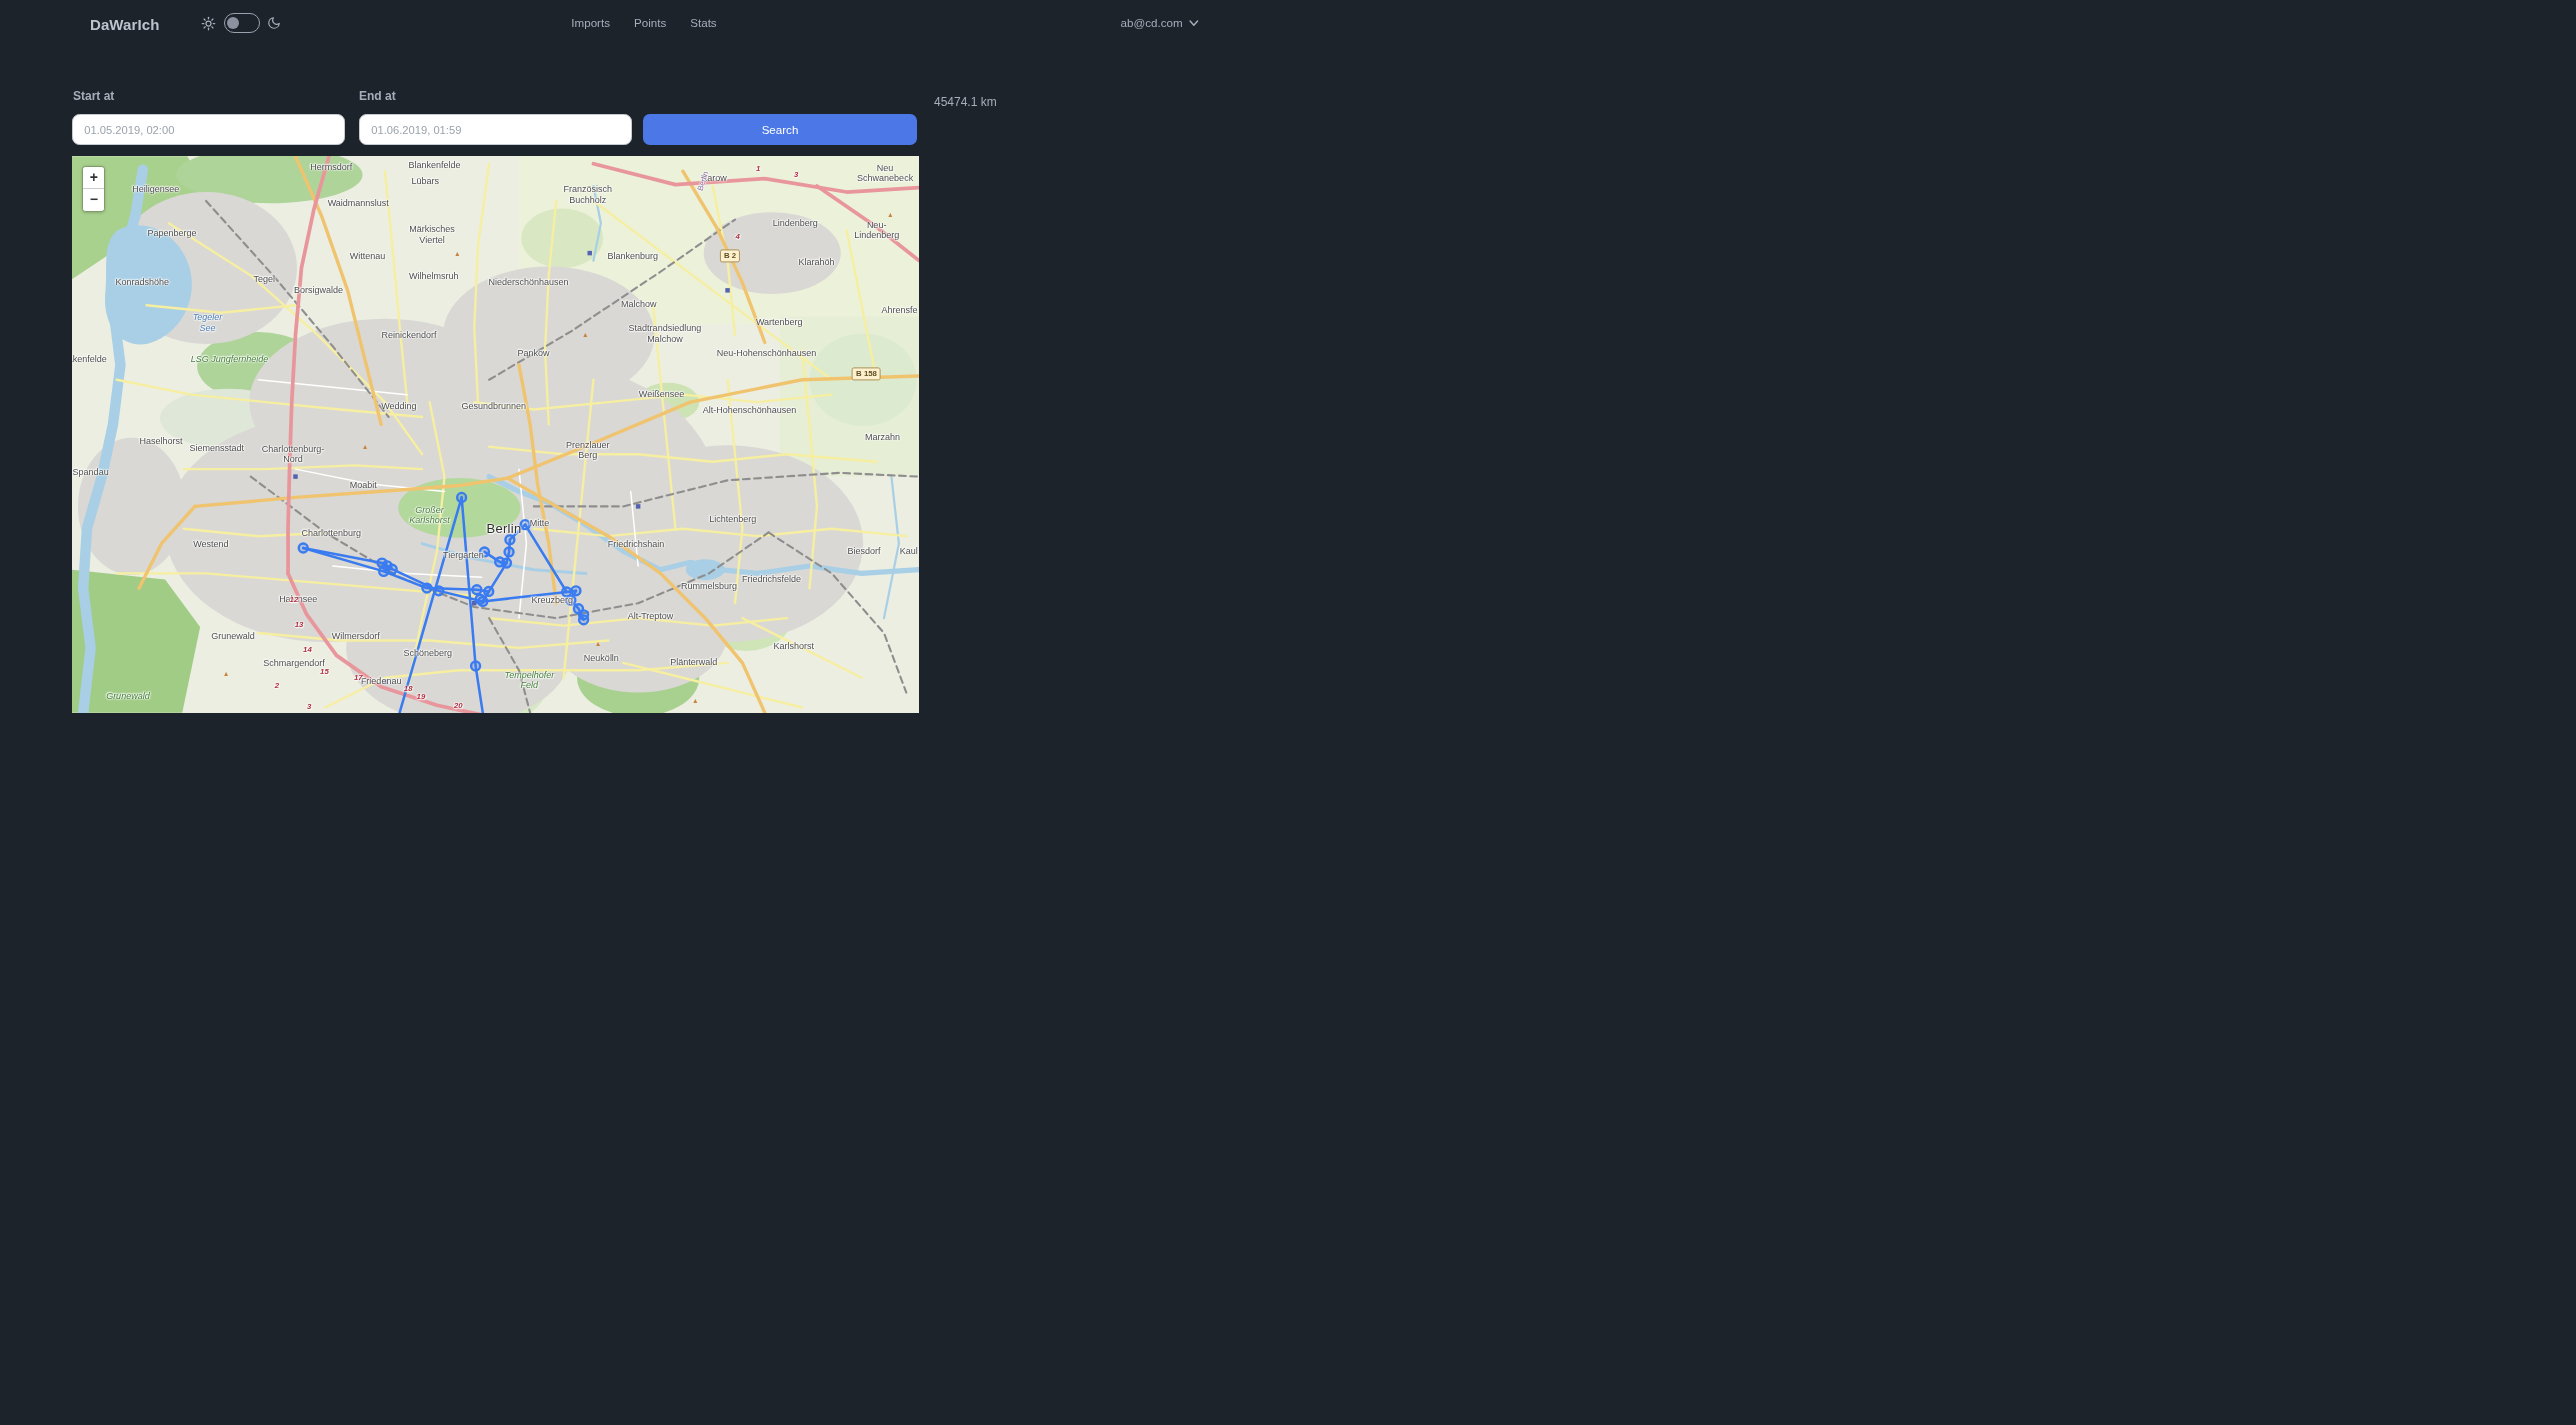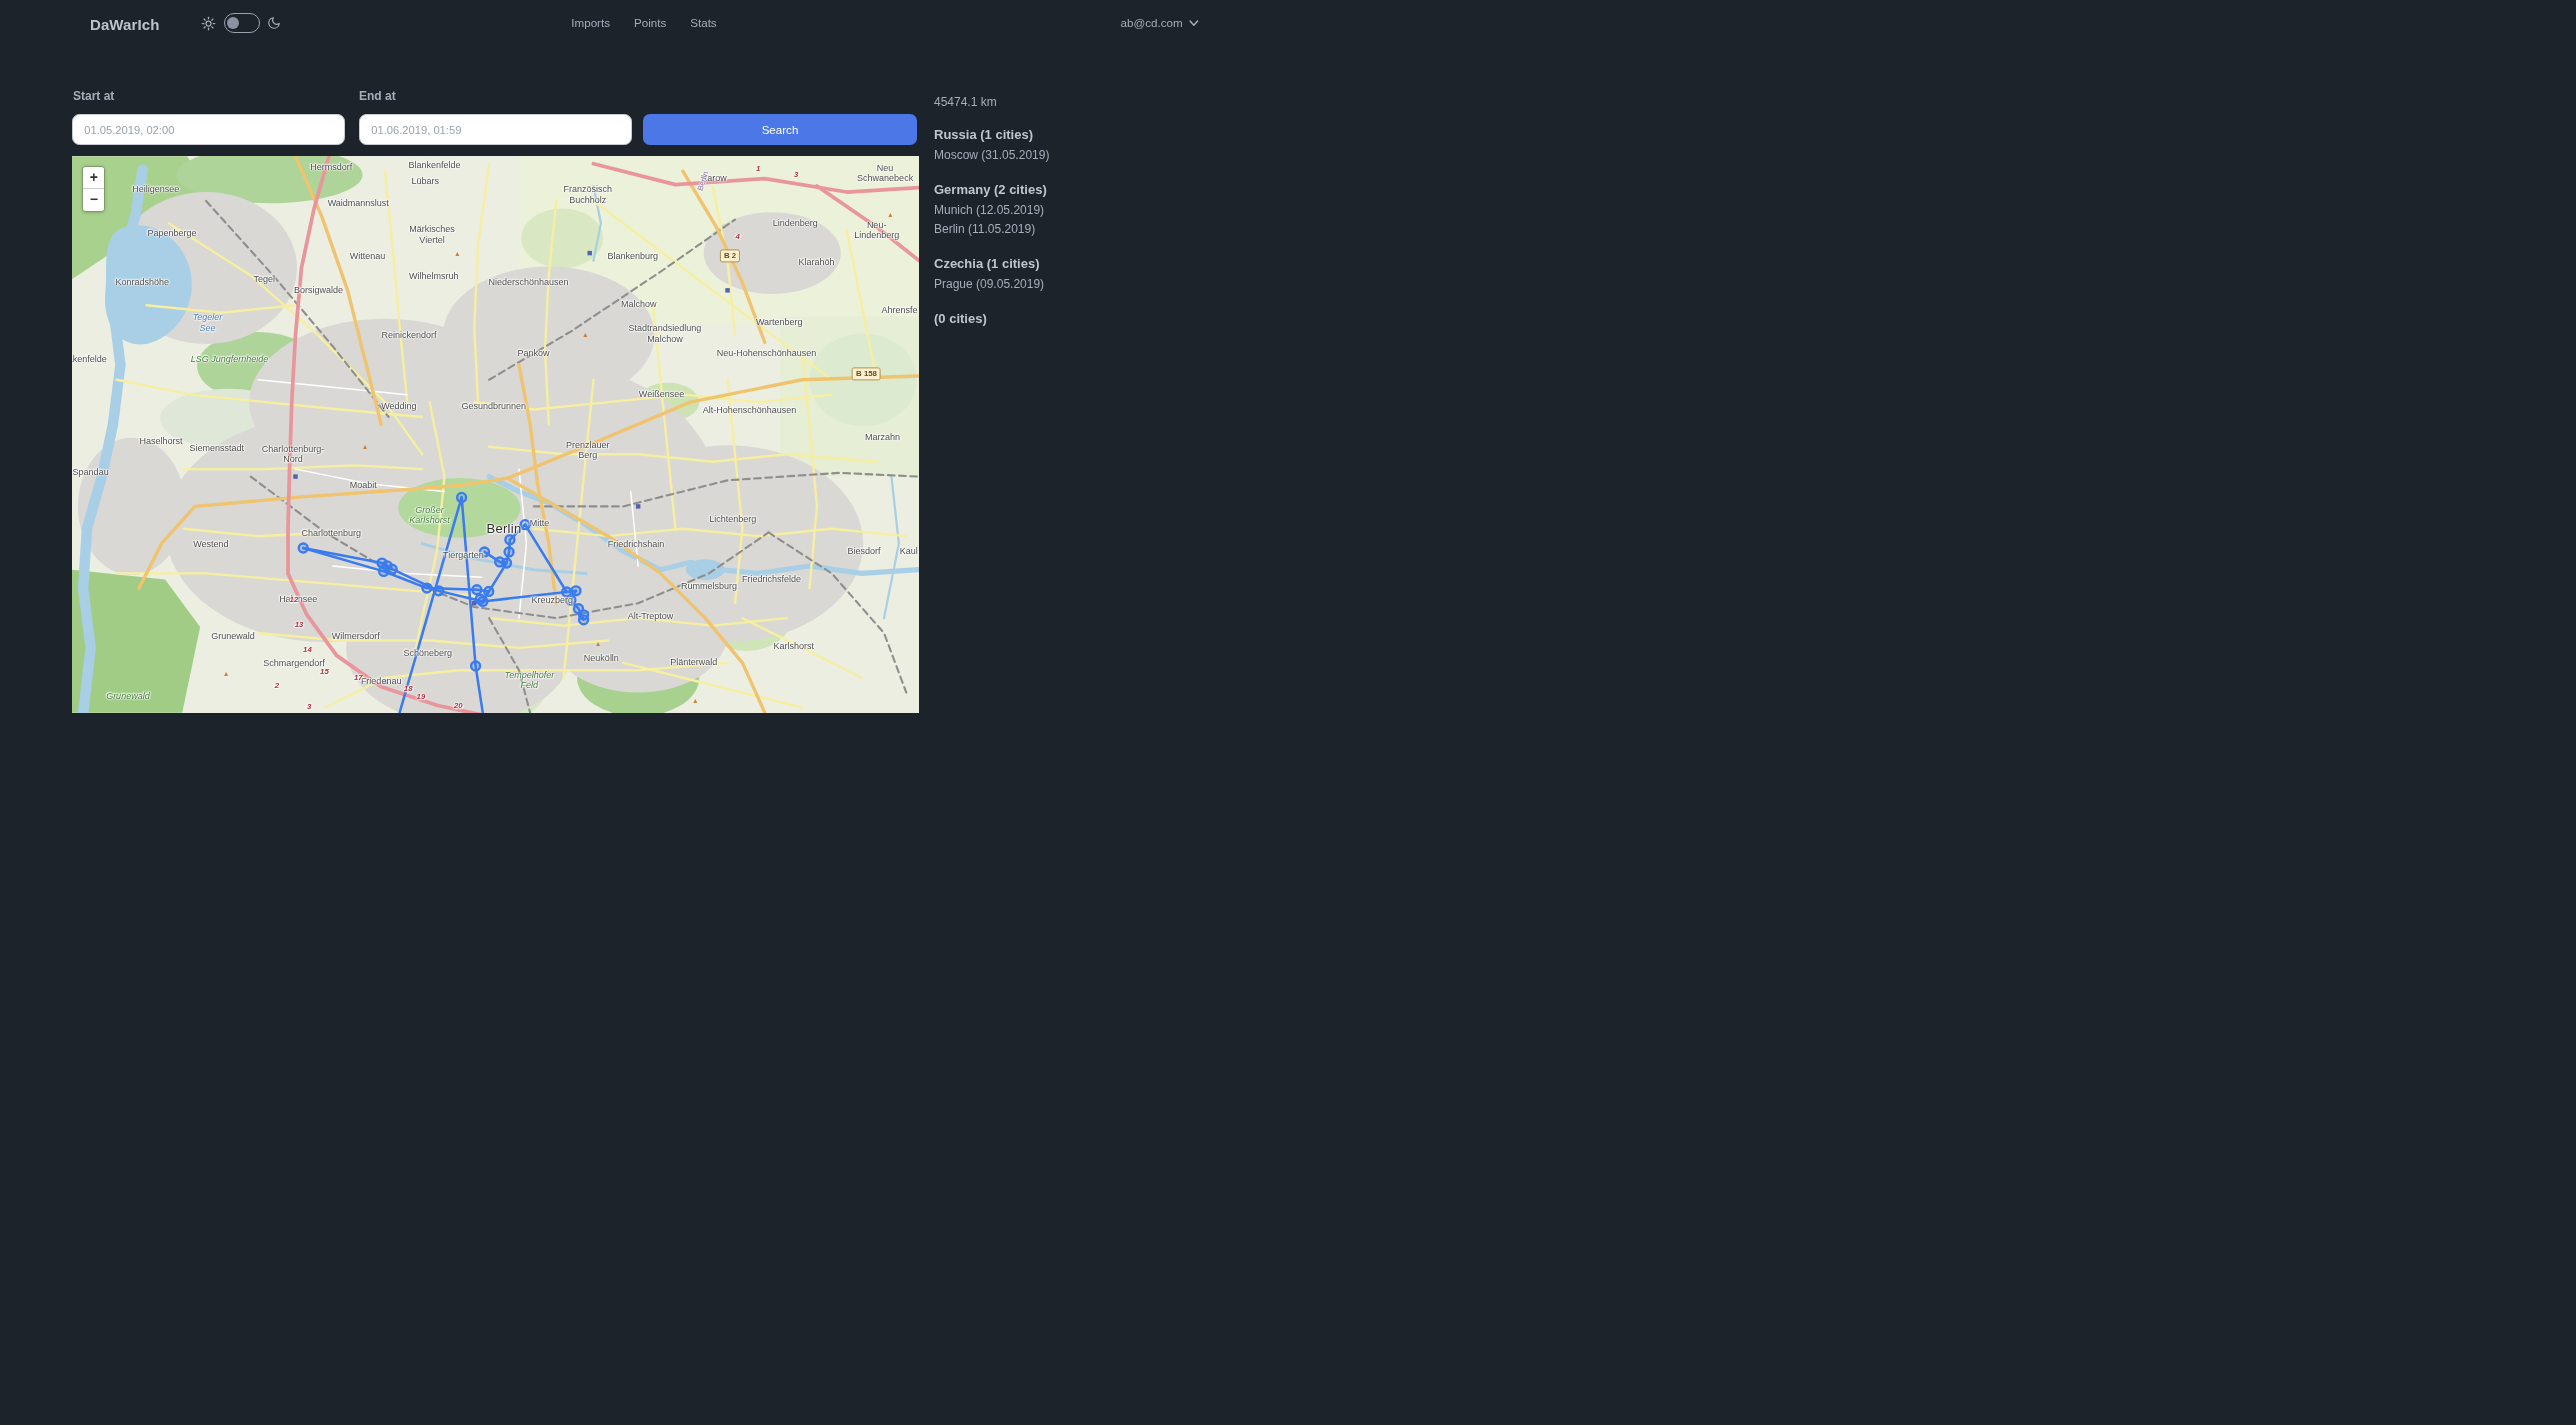--- a/index.html
+++ b/index.html
@@ -94,30 +94,20 @@
 </header>
 
 <label class="field-label lbl-start">Start at</label>
 <label class="field-label lbl-end">End at</label>
 <input class="txt-input inp-start" type="text" value="01.05.2019, 02:00" style="">
 <input class="txt-input inp-end" type="text" value="01.06.2019, 01:59" style="">
 <button class="btn-search" style="background: rgb(75, 120, 230);">Search</button>
 
 <aside class="stats">
   <div class="km">45474.1 km</div>
-  <div id="country-list">
-      <div class="country">Russia (1 cities)</div>
-      <div class="city">Moscow (31.05.2019)</div>
-      <div class="country">Germany (2 cities)</div>
-      <div class="city">Munich (12.05.2019)</div>
-      <div class="city">Berlin (11.05.2019)</div>
-      <div class="country">Czechia (1 cities)</div>
-      <div class="city">Prague (09.05.2019)</div>
-      <div class="country">(0 cities)</div>
-    </div>
 </aside>
 
 <div class="map">
   <svg id="map-svg" width="847" height="557" viewBox="0 0 1137 747">
       <path d="M0,0 H1137 V747 H0 Z" fill="#eceee2"></path>
       <path d="M600,0 H1137 V225 H600 Z" fill="#ecf1da"></path>
       <path d="M950,215 H1137 V430 H950 Z" fill="#e6eed6"></path>
       <path d="M0,0 L155,0 L185,60 L145,145 L60,125 L0,165 Z" fill="#a9d18e"></path>
       <ellipse cx="265" cy="25" rx="125" ry="38" fill="#aed49a"></ellipse>
       <ellipse cx="250" cy="282" rx="82" ry="46" fill="#aed49a"></ellipse>

